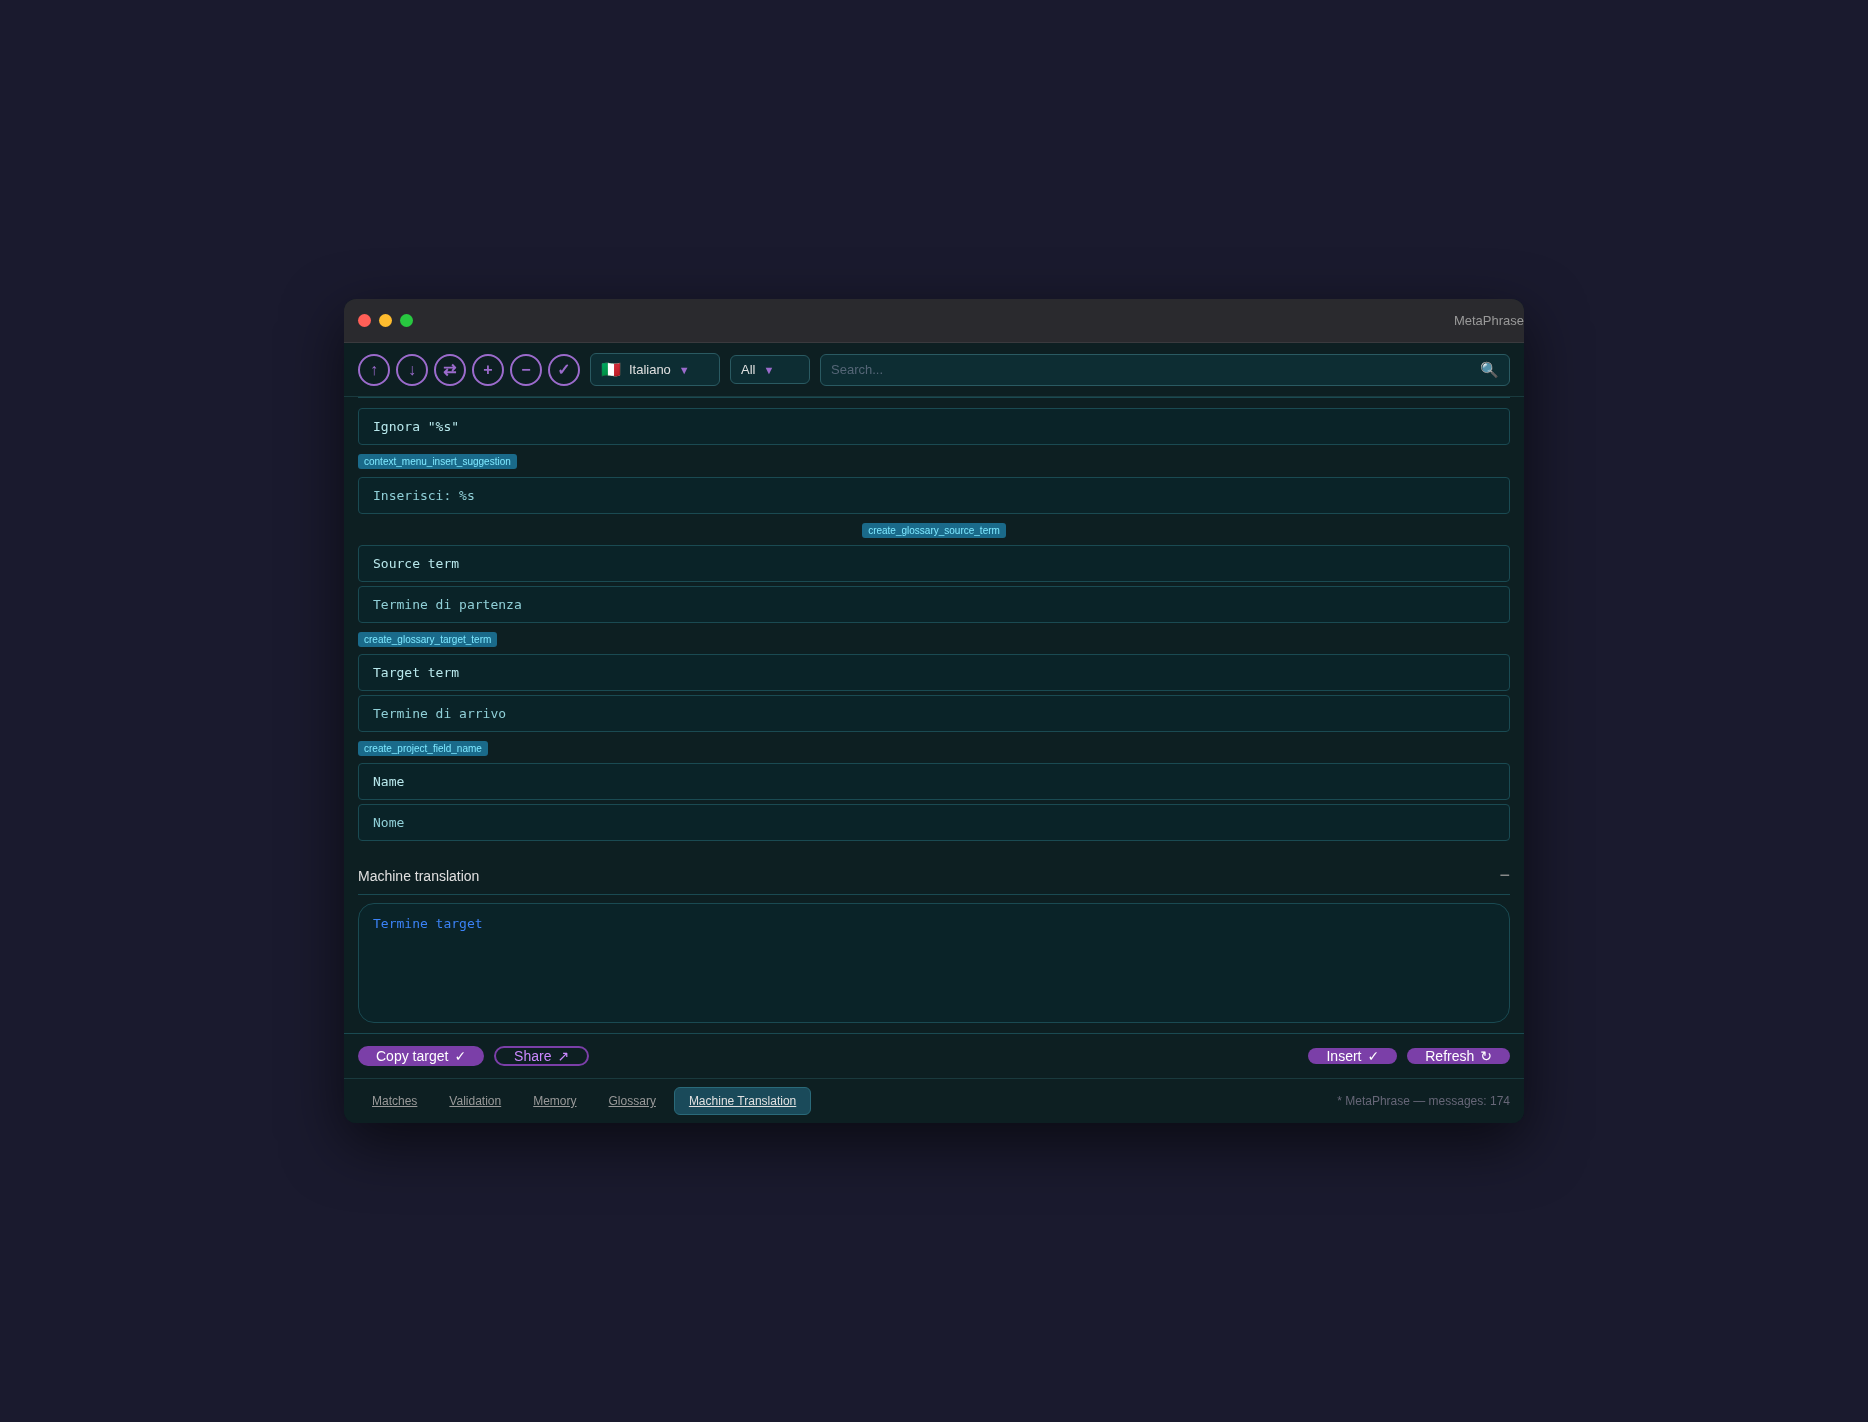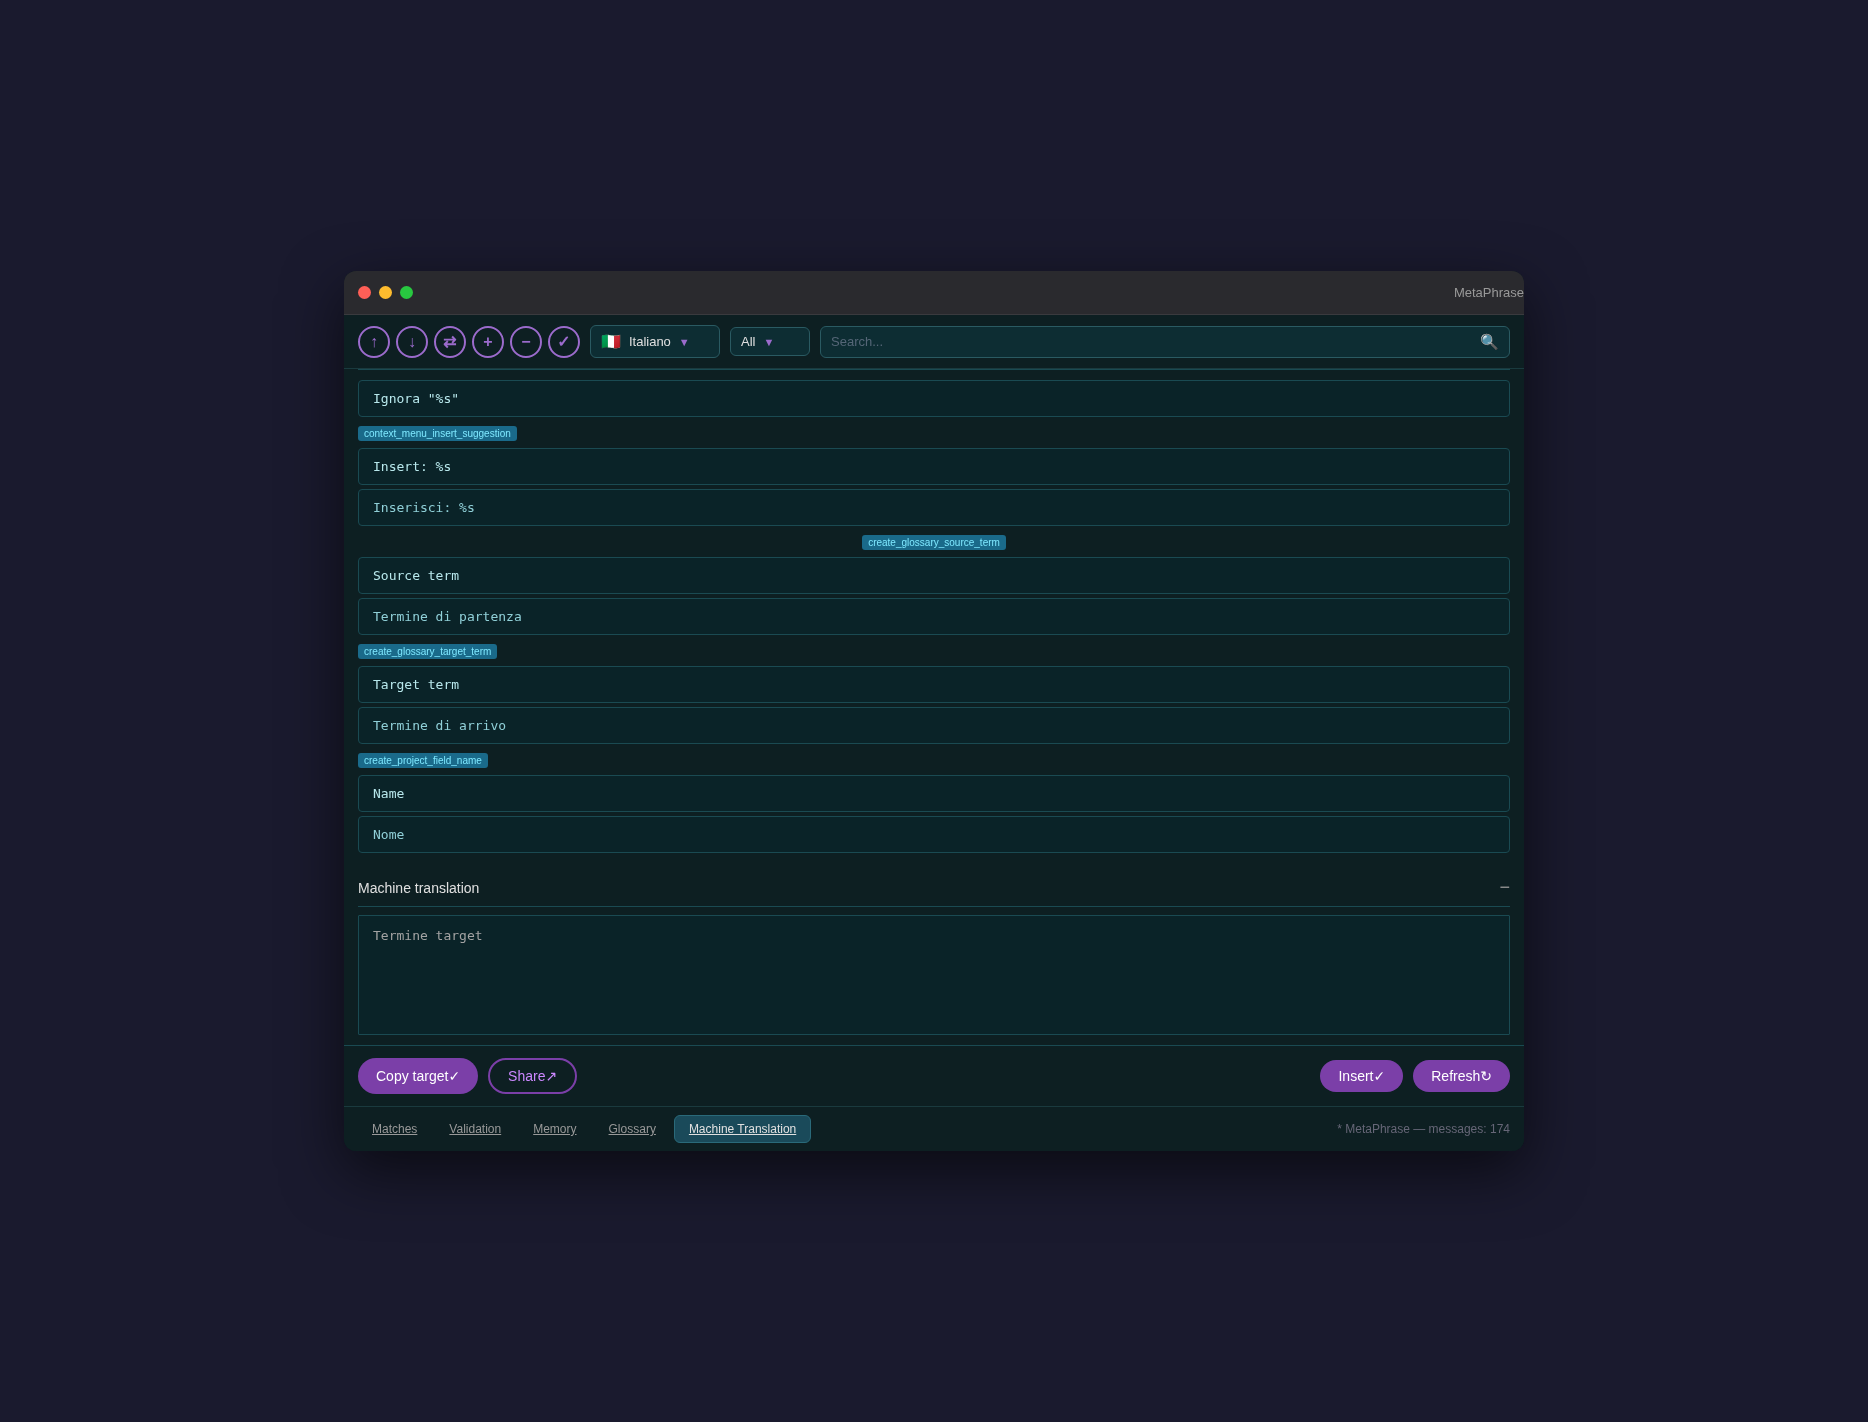--- a/index.html
+++ b/index.html
@@ -179,25 +179,25 @@
 
     .mt-minus {
       color: #999;
       font-size: 18px;
       cursor: pointer;
     }
 
     .mt-textarea {
       background: #0a2328;
       border: 1px solid #1a4a52;
-      border-radius: 1px;
+      border-radius: 16px;
       width: 100%;
       height: 120px;
       padding: 12px 14px;
-      color: #a3a3a3;
+      color: #3b82f6;
       font-size: 13px;
       font-family: 'Menlo', 'Monaco', monospace;
       resize: none;
       outline: none;
     }
 
     
     .action-bar {
       padding: 12px 14px;
       display: flex;
@@ -205,25 +205,26 @@
       justify-content: space-between;
       border-top: 1px solid #1a4a52;
       background: #0d1f22;
     }
 
     .action-left { display: flex; gap: 10px; }
 
     .pill-btn {
       display: flex;
       align-items: center;
+      gap: 6px;
       background: #7b3fa8;
       color: #fff;
       border: none;
       border-radius: 20px;
-      padding: 8px 18px;
+      padding: 0 18px;
       font-size: 14px;
       cursor: pointer;
       font-weight: 500;
     }
     .pill-btn.outline {
       background: transparent;
       border: 2px solid #7b3fa8;
       color: #cc88ff;
     }
 
@@ -316,23 +317,20 @@
 
   <div class="content">
 
     <div class="trans-row source">
       <span>Ignora "%s"</span>
     </div>
 
     <div>
       <div style="margin-bottom:3px;">
         <span class="label-tag">context_menu_insert_suggestion</span>
-      </div>
-      <div class="trans-row source">
-        <span>Insert: %s</span>
       </div>
       <div class="trans-row target" style="margin-top:4px;">
         <span>Inserisci: %s</span>
       </div>
     </div>
 
     <div>
       <div style="margin-bottom:3px;text-align:center;">
         <span class="label-tag">create_glossary_source_term</span>
       </div>

